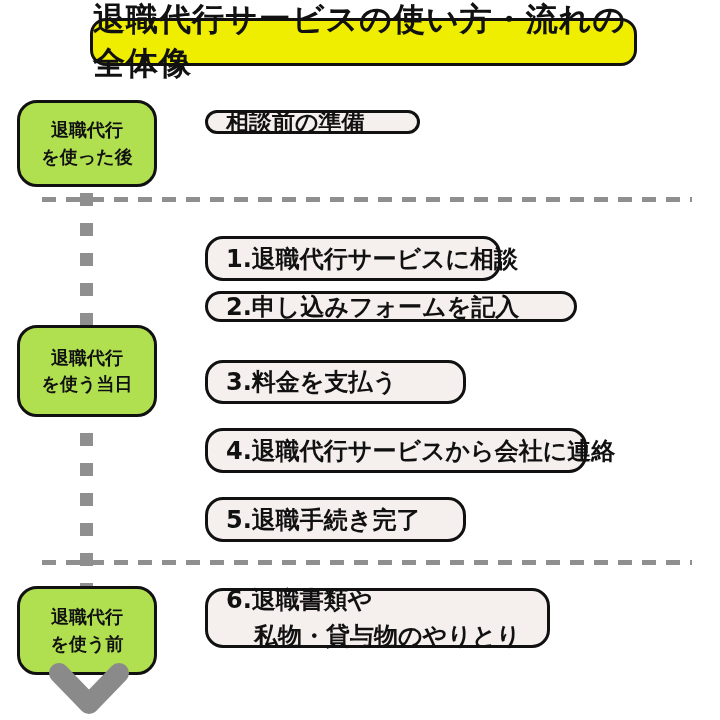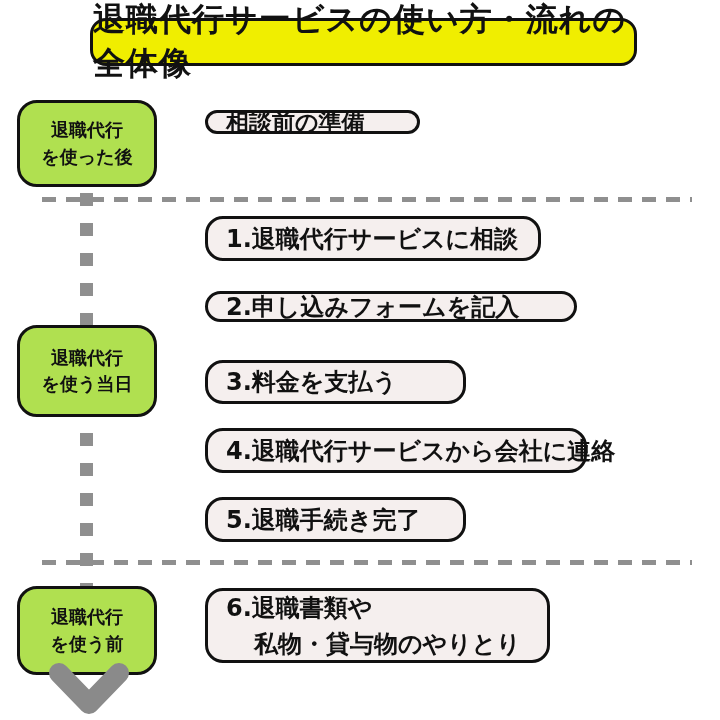--- a/index.html
+++ b/index.html
@@ -40,27 +40,27 @@
   .stage1{top:100px;height:87px;}
   .stage2{top:325px;height:92px;}
   .stage3{top:586px;height:89px;}
   .step{
     position:absolute;left:205px;z-index:1;
     background:var(--step-bg);border:3px solid var(--border);border-radius:18px;
     display:flex;align-items:center;
     font-size:24px;padding:0 18px;box-sizing:border-box;white-space:nowrap;
   }
   .step-prep{top:110px;width:215px;height:24px;font-size:23px;border-radius:14px;}
-  .step1{top:216px;width:336px;height:45px;}
+  .step1{top:236px;width:296px;height:45px;}
   .step2{top:291px;width:372px;height:31px;}
   .step3{top:360px;width:261px;height:44px;text-align:center;}
   .step4{top:428px;width:382px;height:45px;}
   .step5{top:497px;width:261px;height:45px;}
   .step6{
-    top:588px;width:345px;height:75px;
+    top:588px;width:345px;height:60px;
     flex-direction:column;align-items:flex-start;justify-content:center;line-height:1.5;
   }
   .step6 .indent{padding-left:28px;}
   .down-arrow{position:absolute;left:48px;top:663px;z-index:2;}
 </style>
 </head>
 <body>
 
 <div class="canvas">
 

